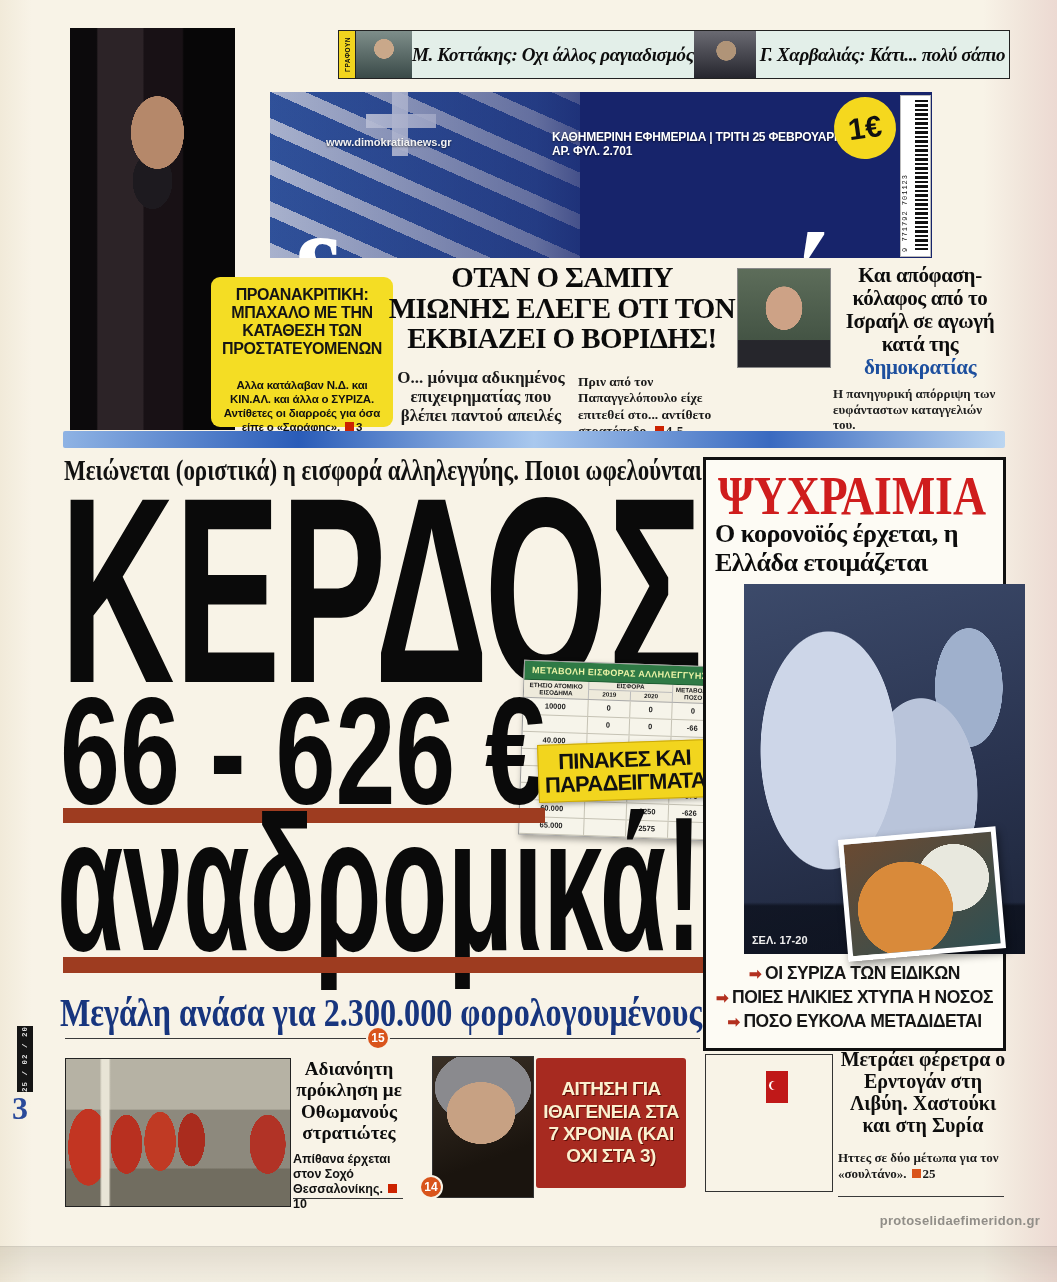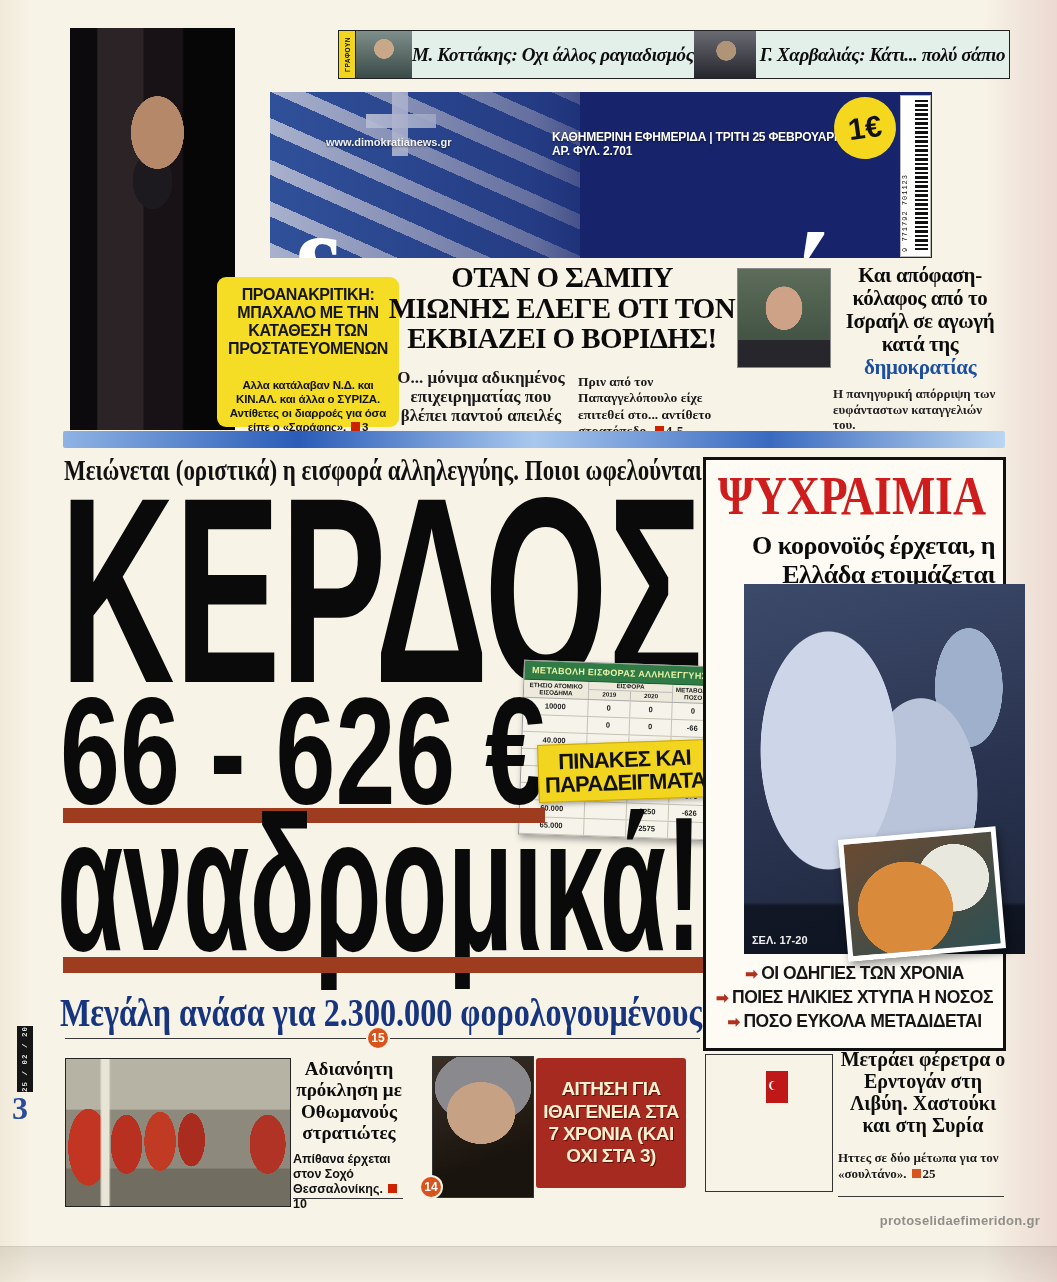--- a/index.html
+++ b/index.html
@@ -41,21 +41,21 @@
                    font:400 7px "Liberation Mono",monospace;color:#111;letter-spacing:1px;}
 
   
   .leadphoto{left:70px;top:28px;width:165px;height:402px;
     background:
       radial-gradient(ellipse 16% 9% at 53% 26%,#b5886a 0 100%,transparent 101%),
       radial-gradient(ellipse 12% 7% at 50% 38%,#1d1a1f 0 100%,transparent 101%),
       linear-gradient(90deg,#0c0a0c 0 16%,#2c2327 17% 44%,#181115 45% 68%,#070607 69%);}
 
   
-  .ybox{left:217px;top:277px;width:182px;height:150px;background:#f4dd24;border-radius:9px;
+  .ybox{left:211px;top:277px;width:182px;height:150px;background:#f4dd24;border-radius:9px;
         padding:9px 6px 0 6px;box-sizing:border-box;text-align:center;}
   .ybox .h{font:900 16px/1.12 "Liberation Sans",sans-serif;color:#151515;letter-spacing:-.4px;}
   .ybox .b{margin-top:20px;font:700 11.5px/1.22 "Liberation Sans",sans-serif;color:#111;letter-spacing:-.2px;}
   .sq{display:inline-block;width:9px;height:9px;background:#cc2200;margin:0 2px 0 5px;vertical-align:baseline;}
 
   
   .mionis-h{left:388px;top:262px;width:348px;text-align:center;
             font:900 29px/1.06 "Liberation Serif",serif;color:#0b0b0b;letter-spacing:-.6px;}
   .mionis-dl{left:392px;top:368px;width:178px;text-align:center;
              font:700 17px/1.13 "Liberation Serif",serif;color:#1a1a1a;}
@@ -99,21 +99,21 @@
   .mt-cell:nth-child(2){width:22%;}
   .mt-cell:nth-child(3){width:22%;}
   .mt-cell:nth-child(4){width:22%;border-right:none;}
 
   .badge{left:538px;top:742px;width:168px;transform:rotate(-2deg);background:#f2d51e;border:1px solid #caa80a;
          text-align:center;padding:5px 2px;font:900 22px/1.05 "Liberation Sans",sans-serif;color:#111;
          letter-spacing:-.8px;box-shadow:1px 2px 5px rgba(0,0,0,.35);}
 
   
   .cbox{left:703px;top:457px;width:303px;height:594px;background:#fdfbf4;border:3px solid #101010;box-sizing:border-box;}
-  .c-h{left:715px;top:520px;width:280px;text-align:right;font:900 26px/1.1 "Liberation Serif",serif;color:#0c0c0c;letter-spacing:-.5px;margin-top:12px;}
+  .c-h{left:715px;top:520px;width:280px;text-align:left;font:900 26px/1.1 "Liberation Serif",serif;color:#0c0c0c;letter-spacing:-.5px;}
   .c-photo{left:744px;top:584px;width:281px;height:370px;
     background:
       linear-gradient(transparent 86%,rgba(5,8,16,.6) 87%),
       radial-gradient(ellipse 24% 32% at 30% 45%,#cdd6e8 0 100%,transparent 101%),
       radial-gradient(ellipse 20% 26% at 63% 57%,#b9c4da 0 100%,transparent 101%),
       radial-gradient(ellipse 12% 16% at 80% 28%,#9fb0cc 0 100%,transparent 101%),
       linear-gradient(165deg,#3c4a6a,#2a3450 55%,#1c2438);}
   .c-caption{position:absolute;left:8px;bottom:8px;font:700 11px "Liberation Sans",sans-serif;color:#eee;}
   .c-small{left:843px;top:833px;width:158px;height:122px;transform:rotate(-5deg);
            border:5px solid #fff;box-shadow:2px 4px 8px rgba(0,0,0,.45);box-sizing:border-box;
@@ -316,21 +316,21 @@
   <div class="abs cbox"></div>
   <svg class="abs" style="left:718px;top:468px;" width="272" height="52" viewBox="0 0 272 52">
     <text x="0" y="46" font-family="Liberation Serif, serif" font-weight="bold" font-size="54" fill="#cf1d1d" textLength="268" lengthAdjust="spacingAndGlyphs">ΨΥΧΡΑΙΜΙΑ</text>
   </svg>
   <div class="abs c-h">Ο κορονοϊός έρχεται, η Ελλάδα ετοιμάζεται</div>
   <div class="abs c-photo">
     <div class="c-caption">ΣΕΛ. 17-20</div>
   </div>
   <div class="abs c-small"></div>
   <div class="abs c-bullets">
-    <div class="c-bullet"><span class="c-arrow">➡</span><span>ΟΙ ΟΔΗΓΙΕΣ ΤΩΝ ΧΡΟΝΙΑ</span></div>
+    <div class="c-bullet"><span class="c-arrow">➡</span><span>ΟΙ ΣΥΡΙΖΑ ΤΩΝ ΕΙΔΙΚΩΝ</span></div>
     <div class="c-bullet"><span class="c-arrow">➡</span><span>ΠΟΙΕΣ ΗΛΙΚΙΕΣ ΧΤΥΠΑ Η ΝΟΣΟΣ</span></div>
     <div class="c-bullet"><span class="c-arrow">➡</span><span>ΠΟΣΟ ΕΥΚΟΛΑ ΜΕΤΑΔΙΔΕΤΑΙ</span></div>
   </div>
 
   <div class="abs ott-photo"></div>
   <div class="abs ott-h">Αδιανόητη πρόκληση με Οθωμανούς στρατιώτες</div>
   <div class="abs ott-d"><span>Απίθανα έρχεται στον Σοχό Θεσσαλονίκης.</span><span class="sq"></span><b>10</b></div>
   <div class="abs divline ott-line"></div>
 
   <div class="abs cit-photo"></div>

